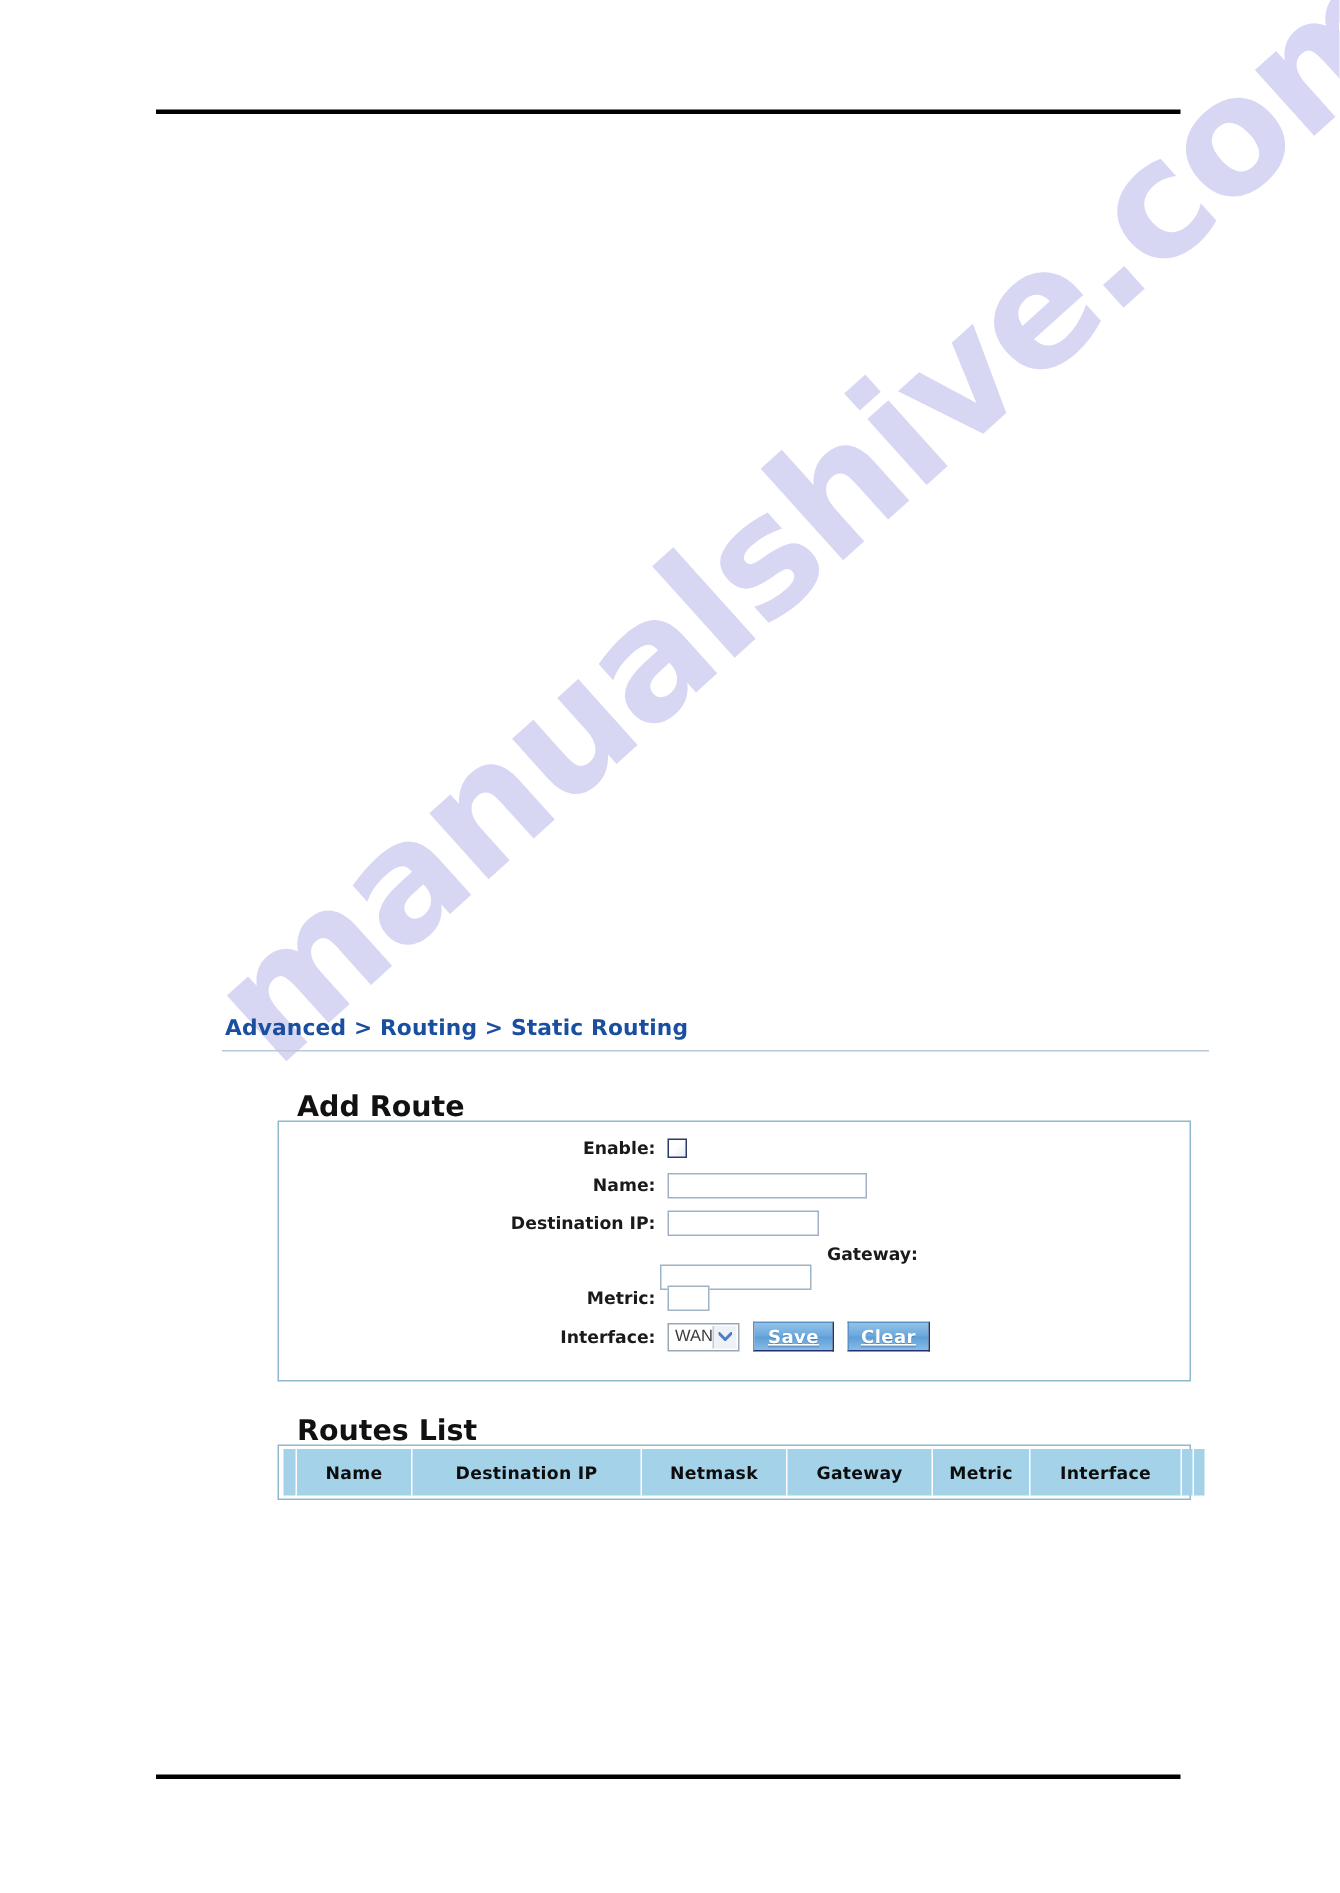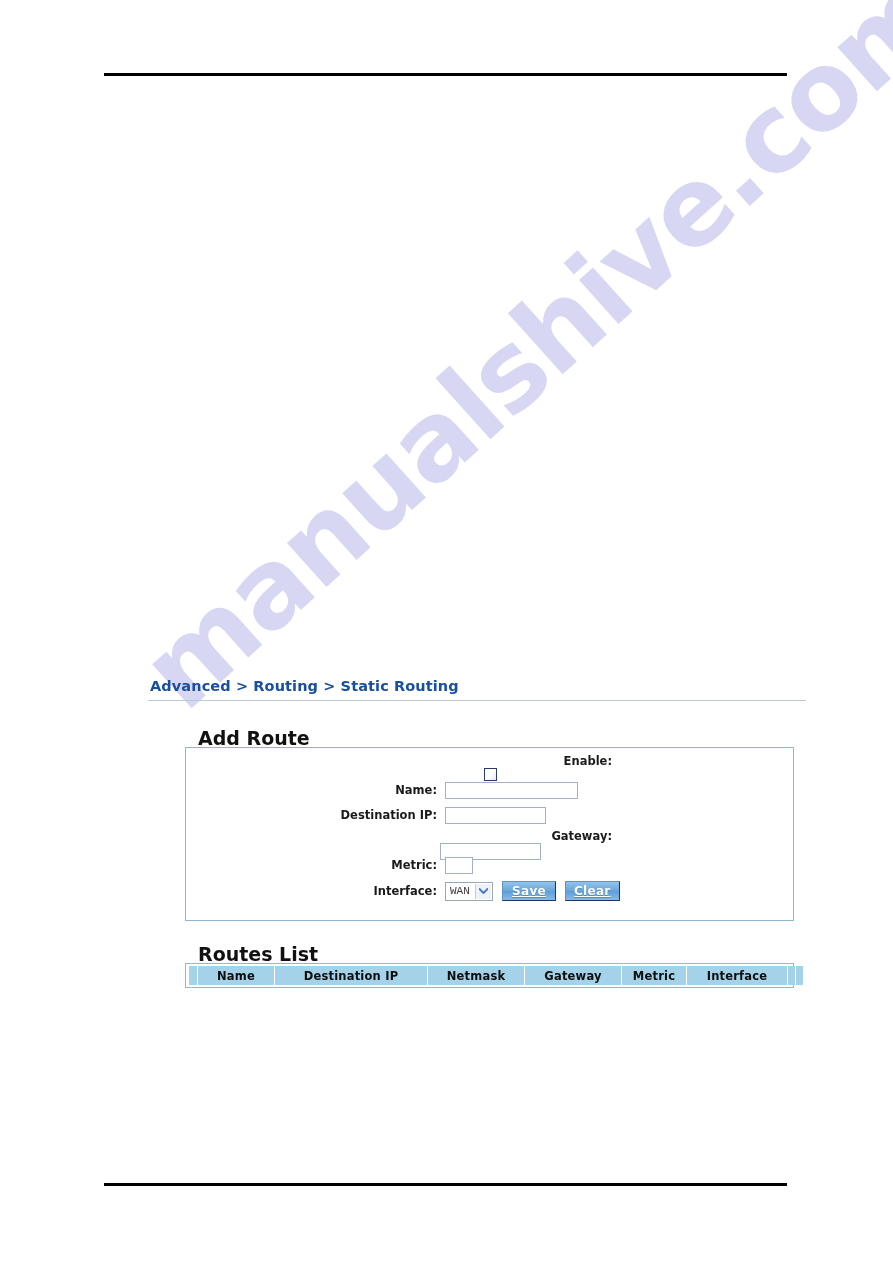--- a/index.html
+++ b/index.html
@@ -176,21 +176,21 @@
     width: 48px;
     box-sizing: border-box;
     border: 1px solid #9aa7b5;
     background: #ffffff;
     display: flex;
     align-items: center;
     position: relative;
     cursor: pointer;
   }
   .sel-text {
-    font-family: Liberation Mono, monospace;
+    font-family: Liberation Sans, sans-serif;
     font-size: 11px;
     color: #3a3a3a;
     padding-left: 4px;
   }
   .sel-arrow {
     position: absolute;
     right: 1px;
     top: 1px;
     bottom: 1px;
     width: 15px;
@@ -240,21 +240,21 @@
     border-spacing: 1px 0;
     width: 100%;
     table-layout: fixed;
   }
   table.routes th {
     background: #a4d2e9;
     color: #0d0d0d;
     font-family: "DejaVu Sans", sans-serif;
     font-size: 11.5px;
     font-weight: 700;
-    height: 19px;
+    height: 31px;
     text-align: center;
     padding: 0;
     white-space: nowrap;
     letter-spacing: 0.2px;
   }
   th.pad { font-size: 0; }
 </style>
 </head>
 <body>
 
@@ -268,21 +268,21 @@
 <div class="content">
 
   <div class="breadcrumb">Advanced &gt; Routing &gt; Static Routing</div>
   <div class="breadcrumb-rule"></div>
 
   <div class="section-label label-add-route">Add Route</div>
 
   <div class="panel">
     <div class="form-rows">
 
-      <div class="form-row" style="margin-top:6px;flex-direction:column;">
+      <div class="form-row" style="margin-top:6px;">
         <div class="f-label">Enable:</div>
         <div class="f-control">
           <span class="chk"></span>
         </div>
       </div>
 
       <div class="form-row" style="margin-top:3px;">
         <div class="f-label">Name:</div>
         <div class="f-control">
           <input class="tbox tbox-name" type="text" value="" style="">

